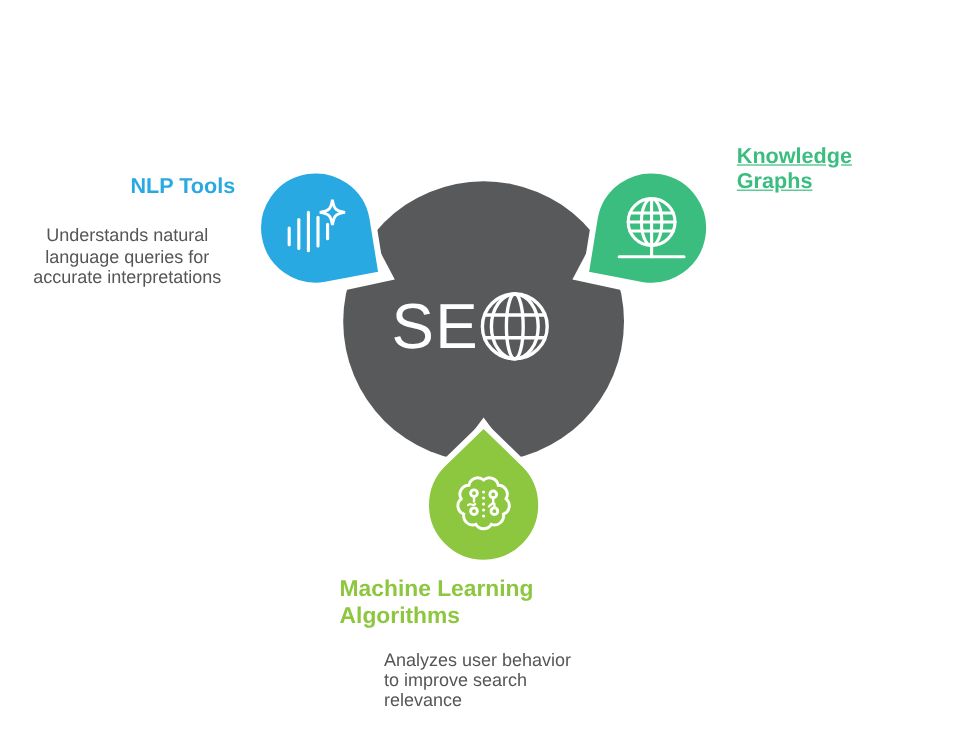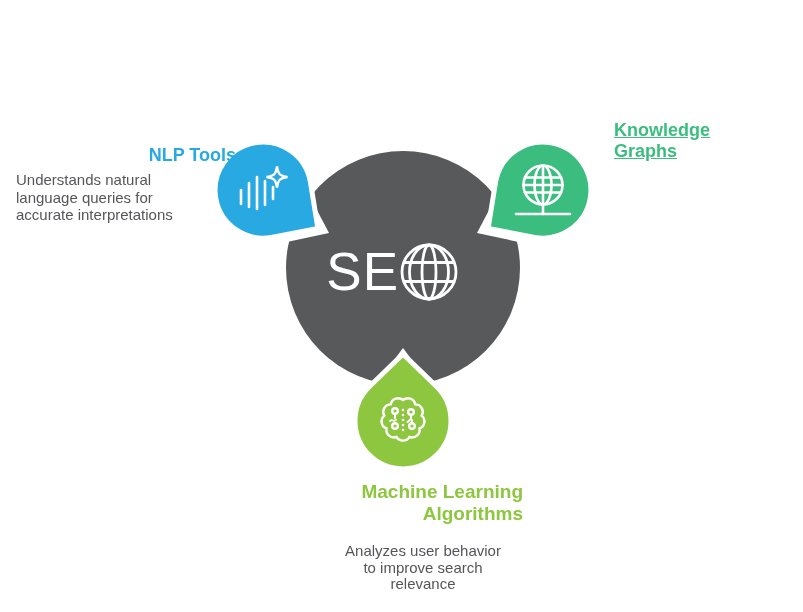--- a/index.html
+++ b/index.html
@@ -2,26 +2,26 @@
 <html><head>
 <meta charset="utf-8">
 <style>
   html,body{margin:0;padding:0;background:#fff;}
   #page{position:relative;width:803px;height:612px;background:#ffffff;overflow:hidden;
         font-family:"Liberation Sans",sans-serif;}
   svg{position:absolute;left:0;top:0;}
   .txt{position:absolute;}
   .node-title{font-weight:bold;font-size:18px;line-height:21px;}
   .node-desc{font-size:15px;line-height:17.5px;color:#555659;}
-  .t-nlp{left:0;width:196px;top:145px;text-align:right;color:#29a9e1;padding-left:40px;}
-  .d-nlp{left:16px;width:180px;top:171px;text-align:left;}
+  .t-nlp{left:0;width:196px;top:145px;text-align:right;color:#29a9e1;}
+  .d-nlp{left:16px;width:180px;top:188px;text-align:center;}
   .t-kg{left:614px;width:125px;top:120px;text-align:left;color:#3abd7e;text-decoration:underline;}
   .d-kg{left:614px;width:190px;top:184px;text-align:left;}
-  .t-ml{left:283px;width:240px;top:481px;text-align:right;color:#8dc63f;font-size:19px;line-height:22px;}
-  .d-ml{left:320px;width:166px;top:543px;text-align:center;line-height:16.5px;margin-left:20px;}
+  .t-ml{left:283px;width:240px;top:481px;text-align:left;color:#8dc63f;font-size:19px;line-height:22px;}
+  .d-ml{left:320px;width:166px;top:543px;text-align:left;line-height:16.5px;}
   .seo-label{font-family:"Liberation Sans",sans-serif;font-size:53px;letter-spacing:1px;fill:#ffffff;font-weight:400;}
 </style>
 </head>
 <body>
 
 <div id="page">
 
   <svg width="803" height="612" viewBox="0 0 803 612">
 
     <circle cx="403" cy="268" r="117" fill="#58595b"></circle>

